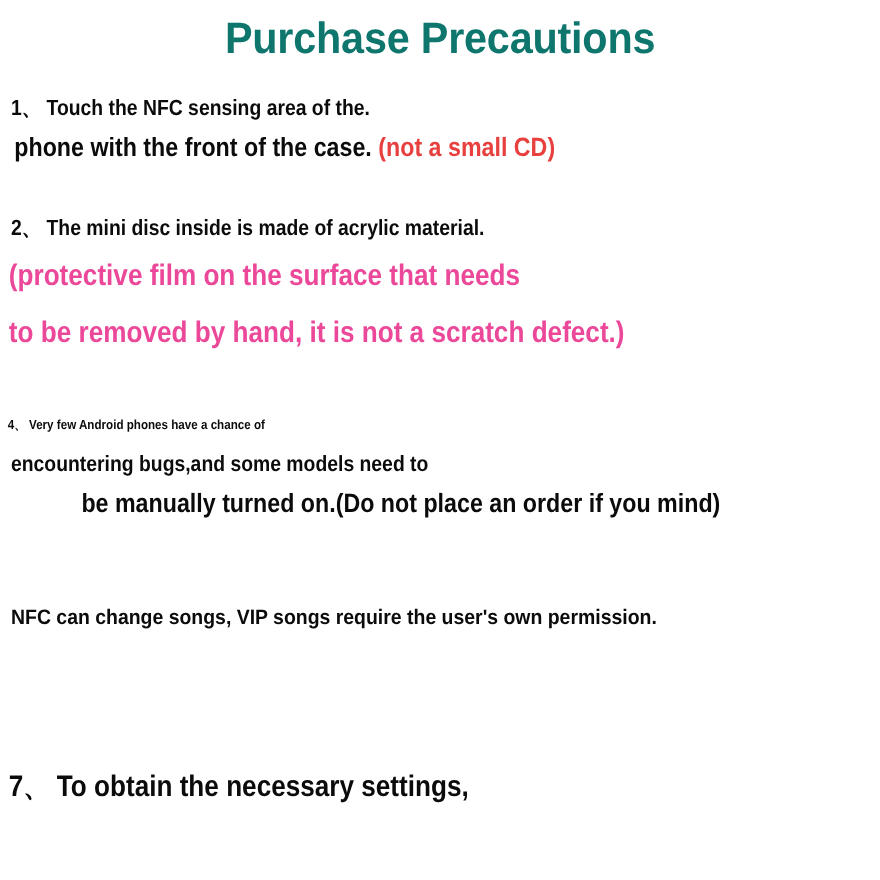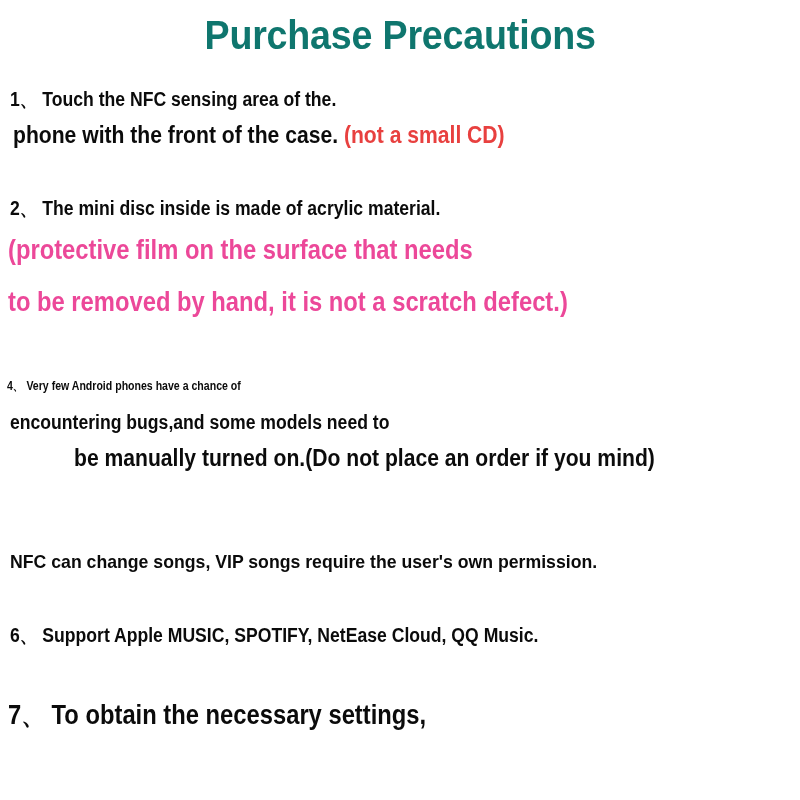--- a/index.html
+++ b/index.html
@@ -121,26 +121,20 @@
     <span class="cond">encountering bugs,and some models need to</span>
   </div>
   <div class="line l-4c">
     <span class="cond">be manually turned on.(Do not place an order if you mind)</span>
   </div>
 
   <div class="line l-5b">
     <span class="cond2">NFC can change songs, VIP songs require the user's own permission.</span>
   </div>
 
-  <div class="line l-6a">
-    <span class="cond">
-      <span class="num">6、</span>
-      <span>Support Apple MUSIC, SPOTIFY, NetEase Cloud, QQ Music.</span>
-    </span>
-  </div>
 
   <div class="line l-7a">
     <span class="cond">
       <span class="num">7、</span>
       <span>To obtain the necessary settings,</span>
     </span>
   </div>
 
 </div>
 

